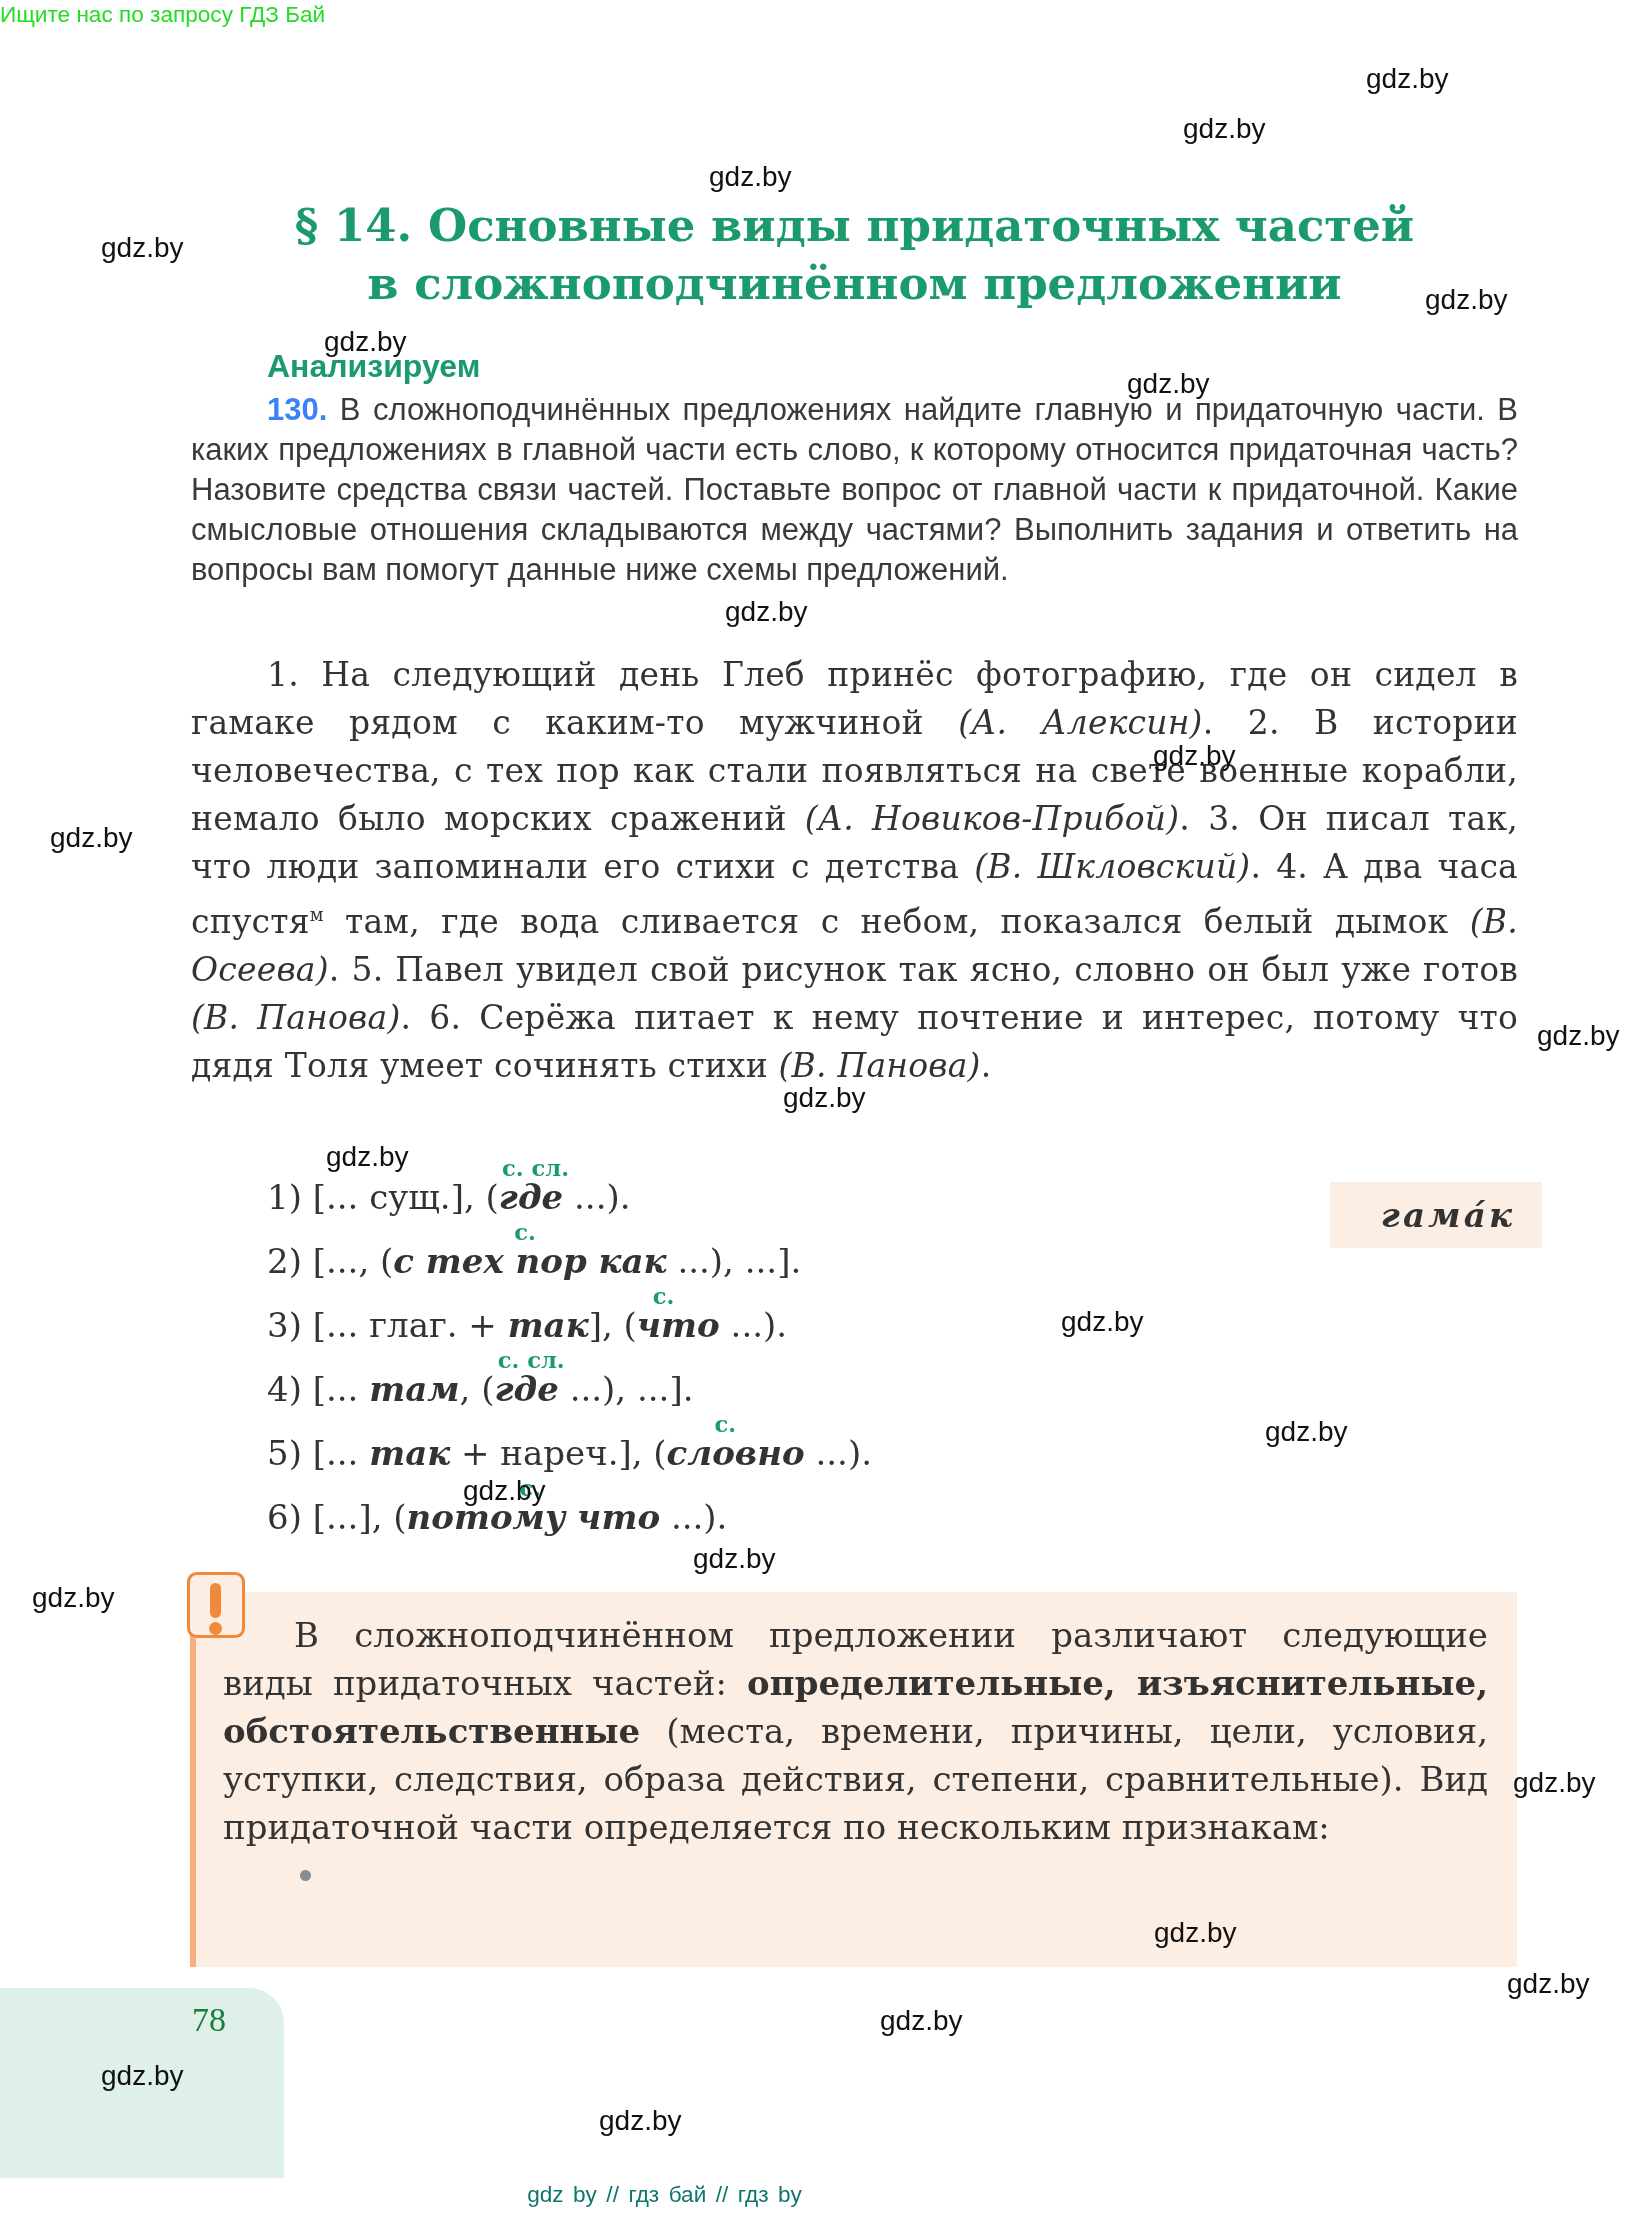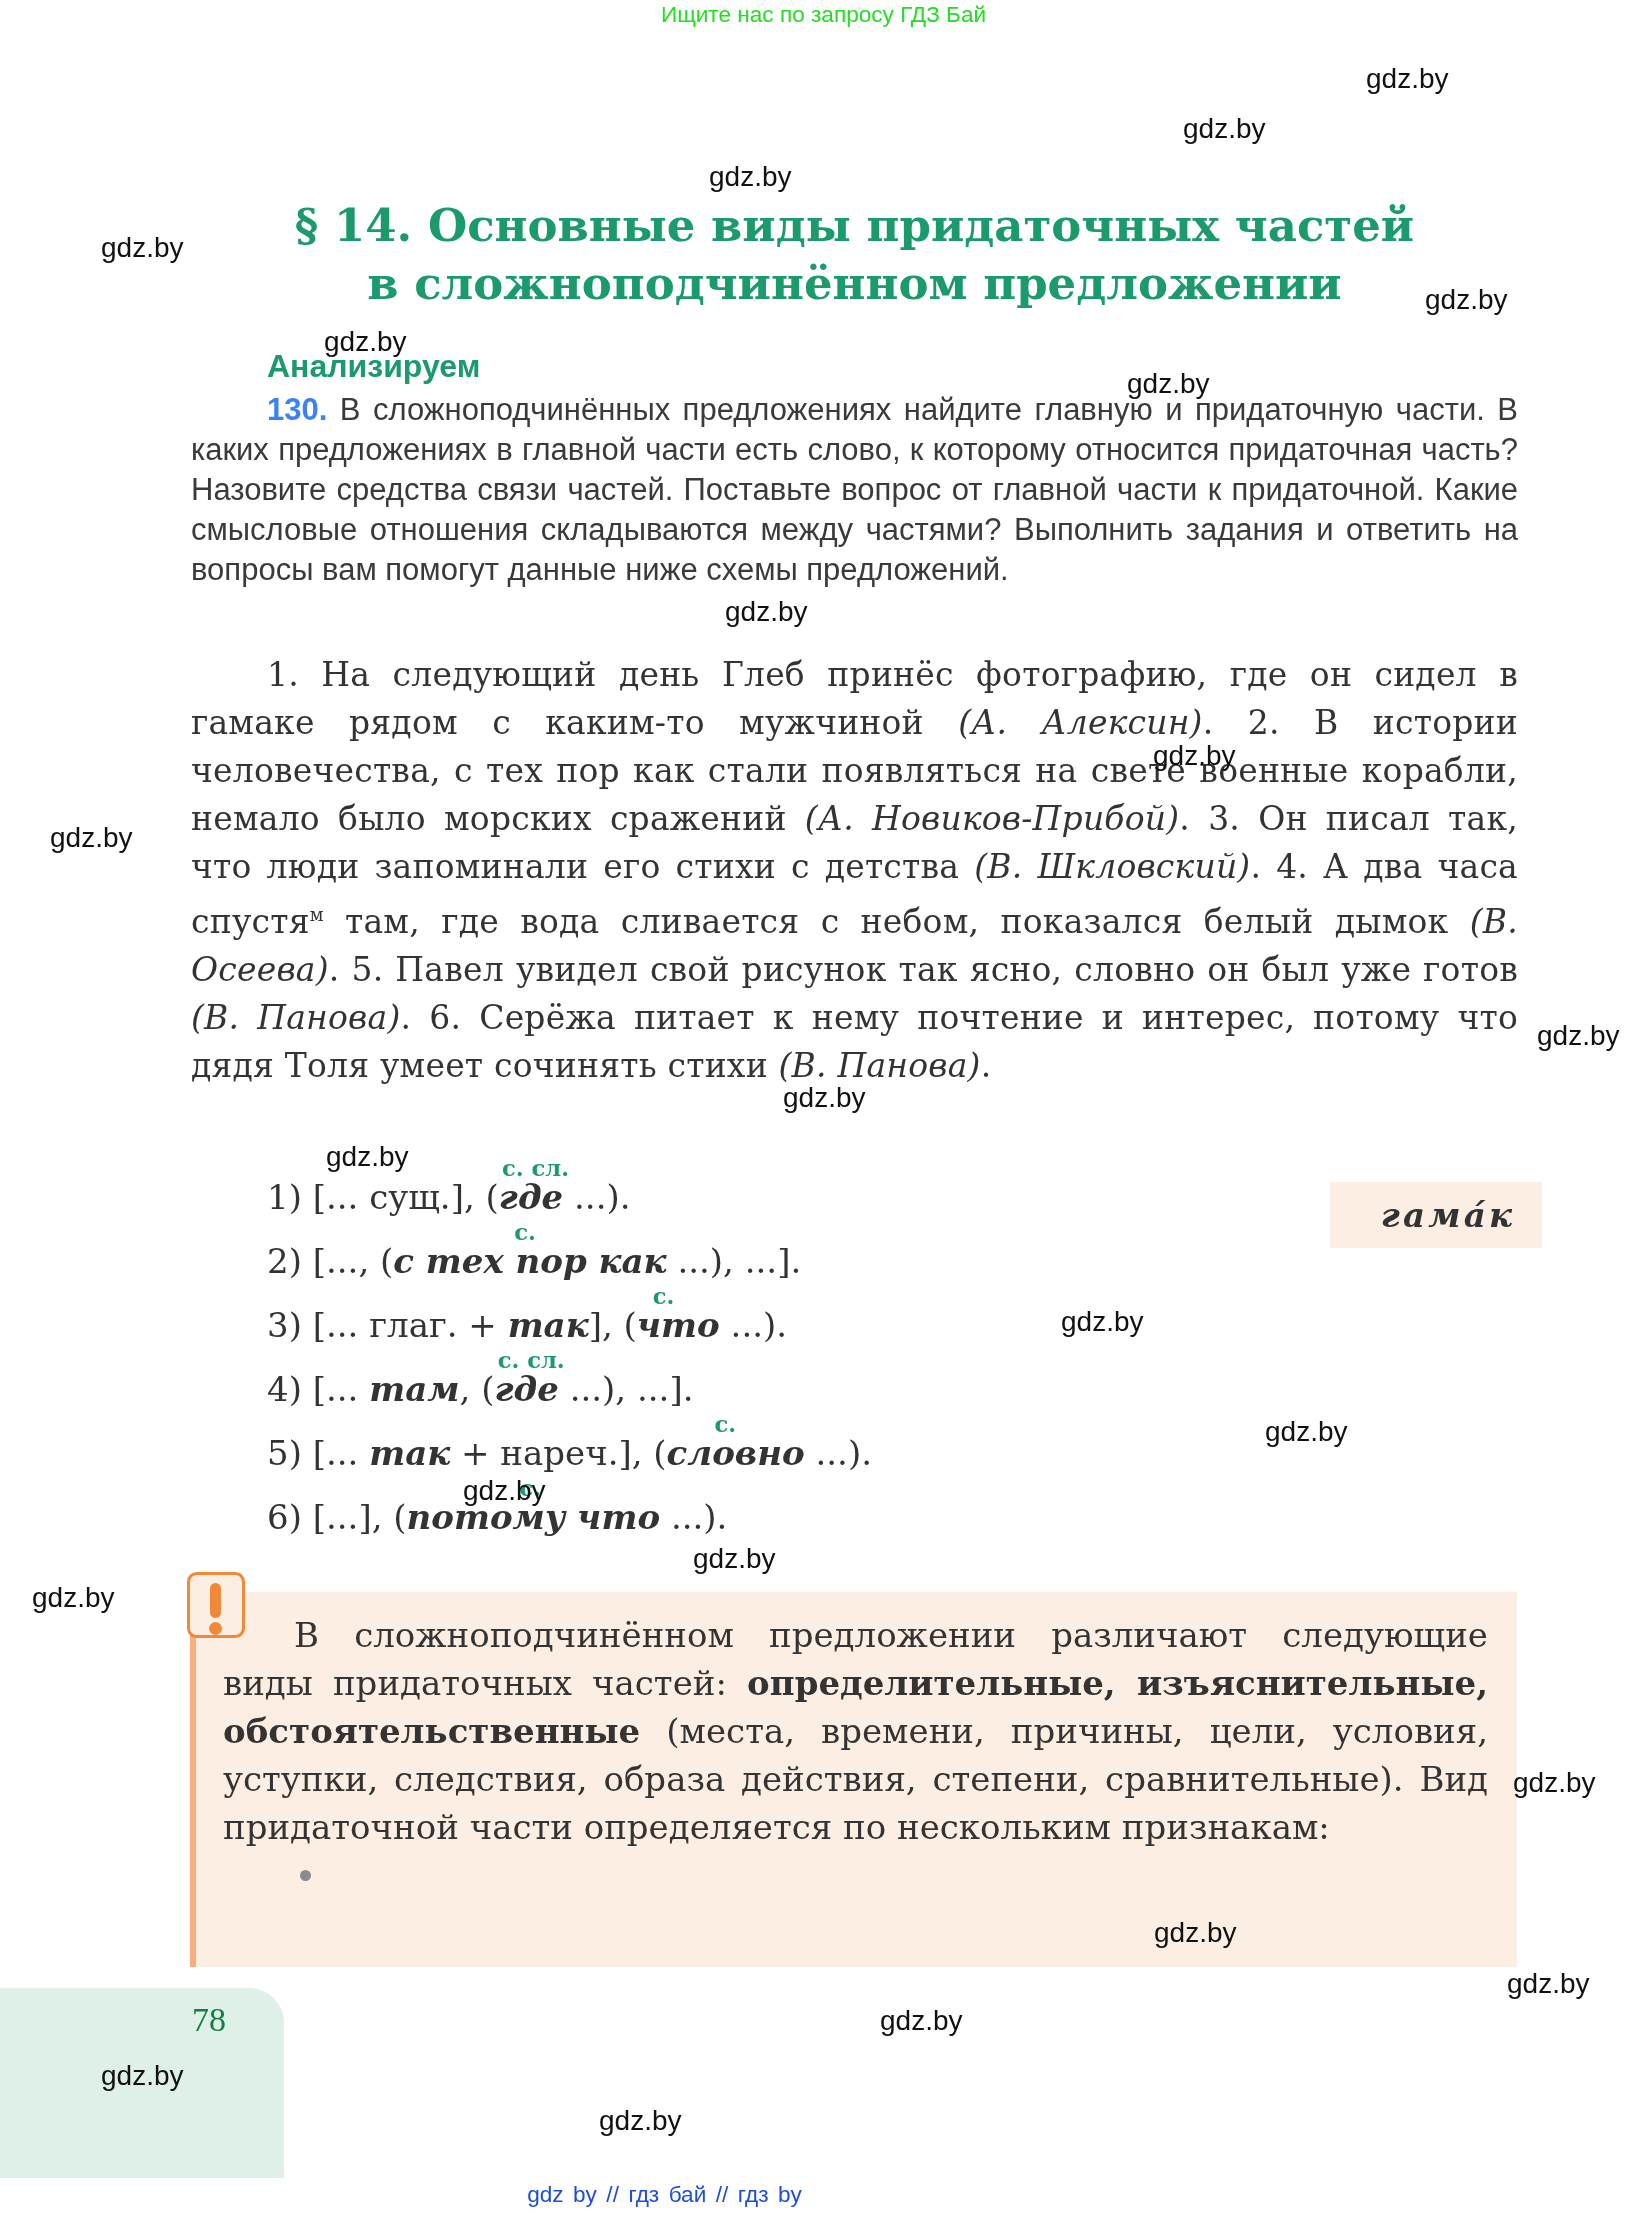--- a/index.html
+++ b/index.html
@@ -1,18 +1,18 @@
 <!DOCTYPE html>
 <html style="font-size:13px"><head>
 <meta charset="utf-8">
 <style>
   html, body { margin: 0; padding: 0; background: #ffffff; }
   body { width: 1647px; height: 2216px; position: relative; overflow: hidden; font-family: "DejaVu Serif", serif; color: #333333; }
   .abs { position: absolute; }
-  .top-banner { left: 0; width: 1647px; top: 1.6px; text-align: center; font-family: "Liberation Sans", sans-serif; font-size: 22.6px; color: #22dd22; }
+  .top-banner { left: 0; width: 1647px; top: 1.6px; font-family: "Liberation Sans", sans-serif; font-size: 22.6px; color: #22dd22; }
   .watermark { font-family: "Liberation Sans", sans-serif; font-size: 28px; color: #111111; white-space: nowrap; }
   .title { left: 191px; width: 1327px; top: 197px; text-align: center; font-family: "DejaVu Serif", serif; font-weight: bold; font-size: 45px; line-height: 58px; color: #1b9a6c; }
   .section-label { left: 267px; top: 348px; font-family: "Liberation Sans", sans-serif; font-weight: bold; font-size: 32px; color: #1b9a6c; }
   .task { left: 191px; width: 1327px; top: 390px; font-family: "Liberation Sans", sans-serif; font-size: 31px; line-height: 40px; color: #3a3a3a; text-align: justify; }
   .task-num { color: #3b82f6; font-weight: bold; margin-left: 76px; }
   .sentences { left: 191px; width: 1327px; top: 651px; font-family: "DejaVu Serif", serif; font-size: 33px; line-height: 48px; color: #333333; text-align: justify; text-indent: 76px; letter-spacing: 0.2px; }
   .sentences i { font-style: italic; }
   .schemes { left: 267px; top: 1165px; font-family: "DejaVu Serif", serif; font-size: 34px; color: #333333; }
   .scheme-row { position: relative; height: 64px; line-height: 64px; white-space: nowrap; }
   .scheme-row b i, .scheme-row .it { font-style: italic; font-weight: bold; }
@@ -21,21 +21,21 @@
   .rule-box { left: 190px; top: 1592px; width: 1327px; height: 375px; background: #fdeee3; border-left: 6.4px solid #f6b07f; box-sizing: border-box; }
   .rule-icon { left: 187px; top: 1572px; width: 58px; height: 66px; border: 3.2px solid #f08a3a; border-radius: 9.7px; background: #fdeee3; box-sizing: border-box; display: flex; align-items: center; justify-content: center; }
   .rule-icon .bar { width: 11.3px; height: 35px; background: #f08a3a; border-radius: 5.6px; position: absolute; top: 8px; left: 20px; }
   .rule-icon .dot { width: 13px; height: 13px; background: #f08a3a; border-radius: 50%; position: absolute; top: 47px; left: 19.3px; }
   .rule-text { left: 223px; width: 1265px; top: 1611px; font-family: "DejaVu Serif", serif; font-size: 34px; line-height: 48px; color: #333333; text-align: justify; }
   .rule-text .indent { display: inline-block; width: 71px; }
   .rule-text b { font-weight: bold; }
   .bullet { display: inline-block; width: 11.3px; height: 11.3px; border-radius: 50%; background: #888c90; vertical-align: middle; margin: 0 14.5px 4.8px 77px; }
   .page-tab { left: 0; top: 1988px; width: 284px; height: 190px; background: #dff0e8; border-top-right-radius: 35px; }
   .page-num { left: 192px; top: 2001px; font-family: Liberation Serif, serif; font-size: 34px; color: #15803d; }
-  .footer { left: 0; width: 1329px; top: 2182px; text-align: center; font-family: "Liberation Sans", sans-serif; font-size: 22.6px; color: #1d4ed8; word-spacing: 3.2px; }
+  .footer { left: 0; width: 1329px; top: 2182px; text-align: center; font-family: "Liberation Sans", sans-serif; font-size: 22.6px; color: #0f766e; word-spacing: 3.2px; }
 </style>
 </head>
 <body>
 
 <div class="abs top-banner">Ищите нас по запросу ГДЗ Бай</div>
 
 <div class="abs title">
   <div>§ 14. Основные виды придаточных частей</div>
   <div>в сложноподчинённом предложении</div>
 </div>

